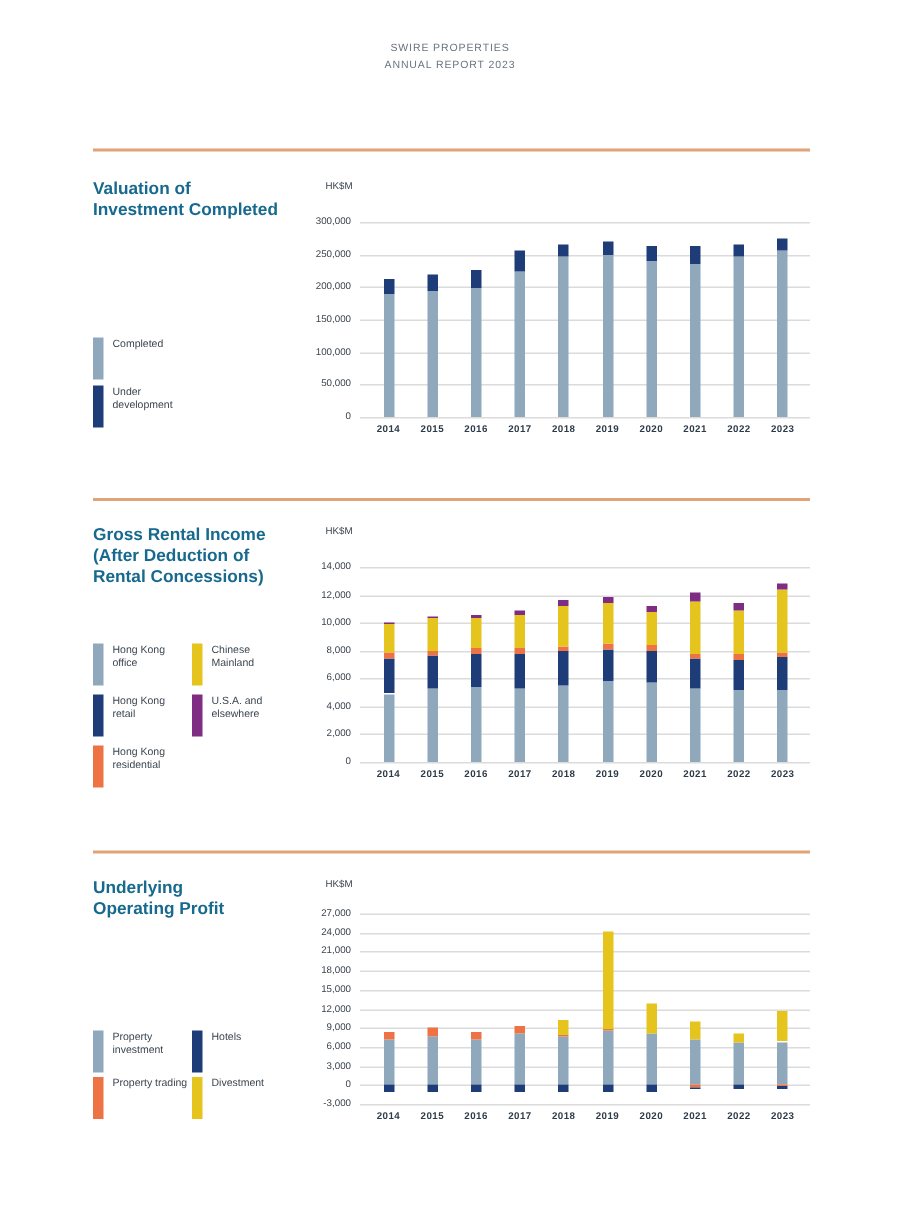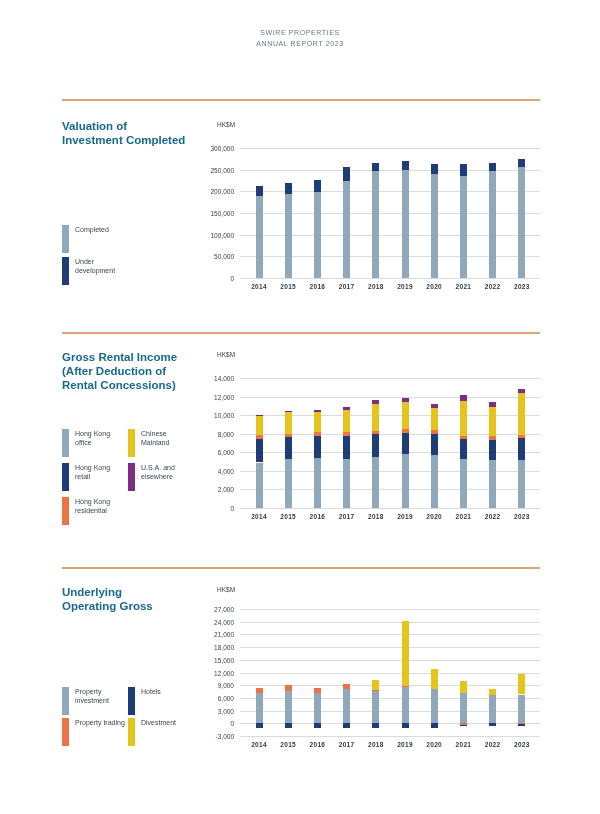--- a/index.html
+++ b/index.html
@@ -224,21 +224,21 @@
           <div class="bar-seg" style="top: 43.8214%; height: 2.57143%; left: 278.3px; background: rgb(237, 115, 68);"></div>
           <div class="bar-seg" style="top: 11.6071%; height: 32.2143%; left: 278.3px; background: rgb(229, 196, 30);"></div>
           <div class="bar-seg" style="top: 8.28571%; height: 3.32143%; left: 278.3px; background: rgb(127, 45, 131);"></div>
           <div class="xtick" style="left: 281.8px;">2023</div>
         </div>
     </div>
   </div>
 
   <div class="section">
     <div class="sec-title" id="title3">Underlying
-Operating Gross</div>
+Operating Profit</div>
     <div class="legend" id="legend3">
         <div class="legend-item">
           <span class="swatch" style="background: rgb(143, 168, 188);"></span>
           <span class="legend-label">Property investment</span>
         </div>
         <div class="legend-item">
           <span class="swatch" style="background: rgb(237, 115, 68);"></span>
           <span class="legend-label">Property trading</span>
         </div>
         <div class="legend-item">

